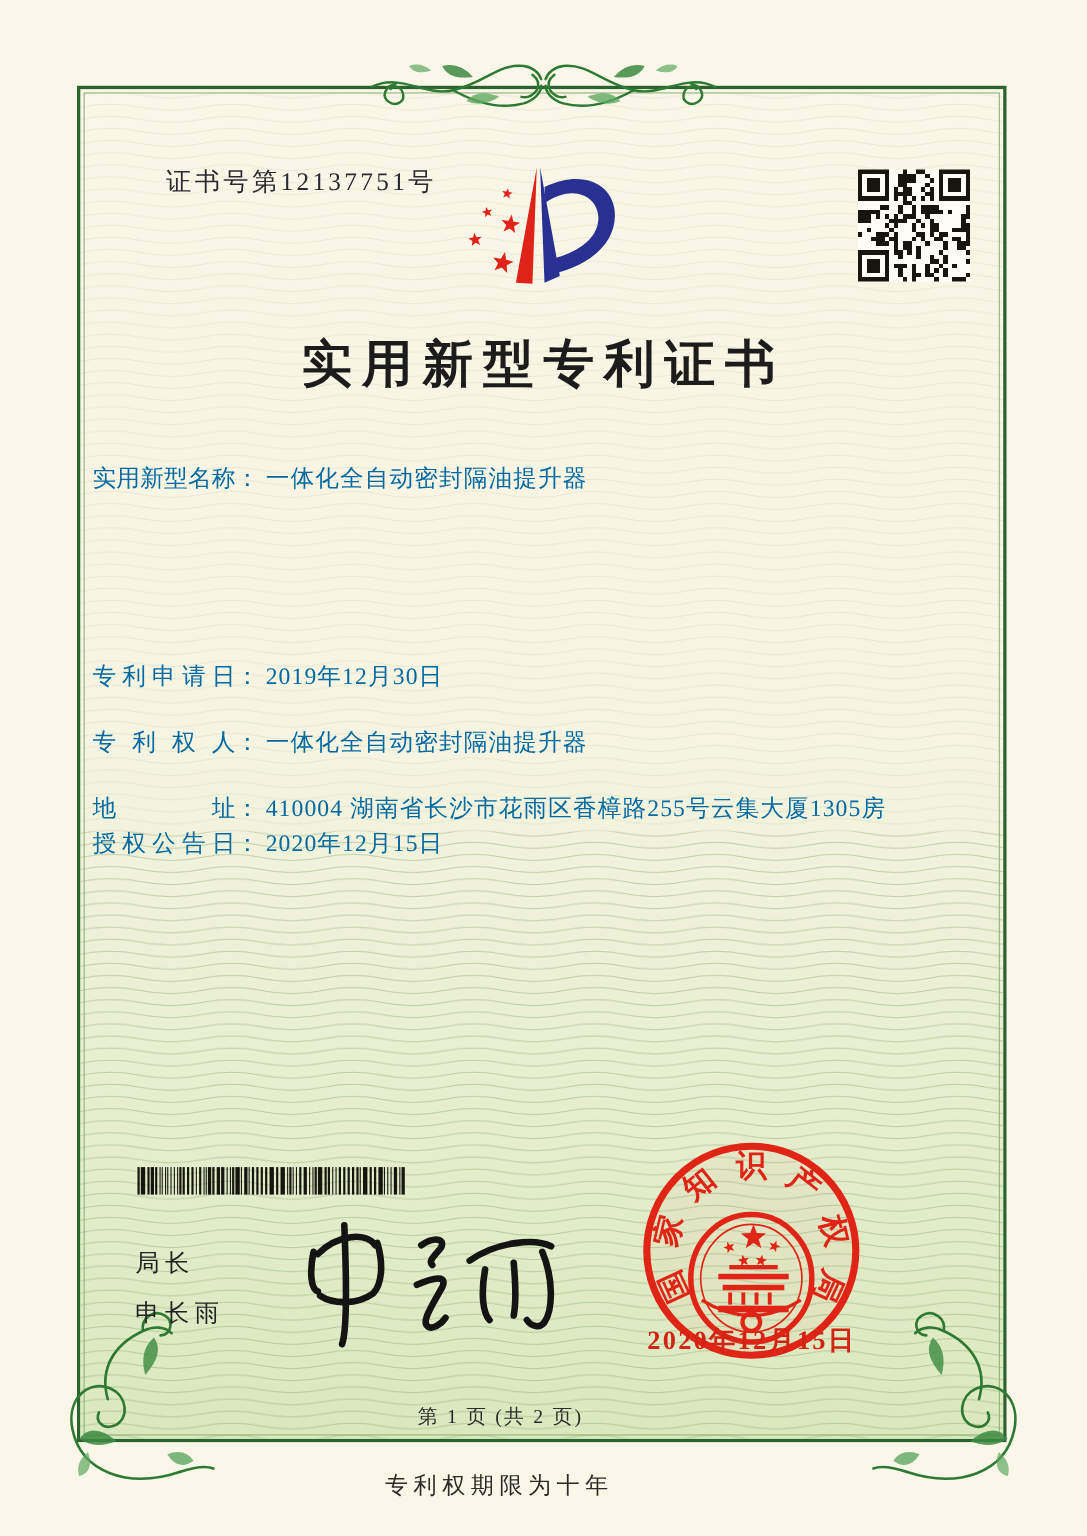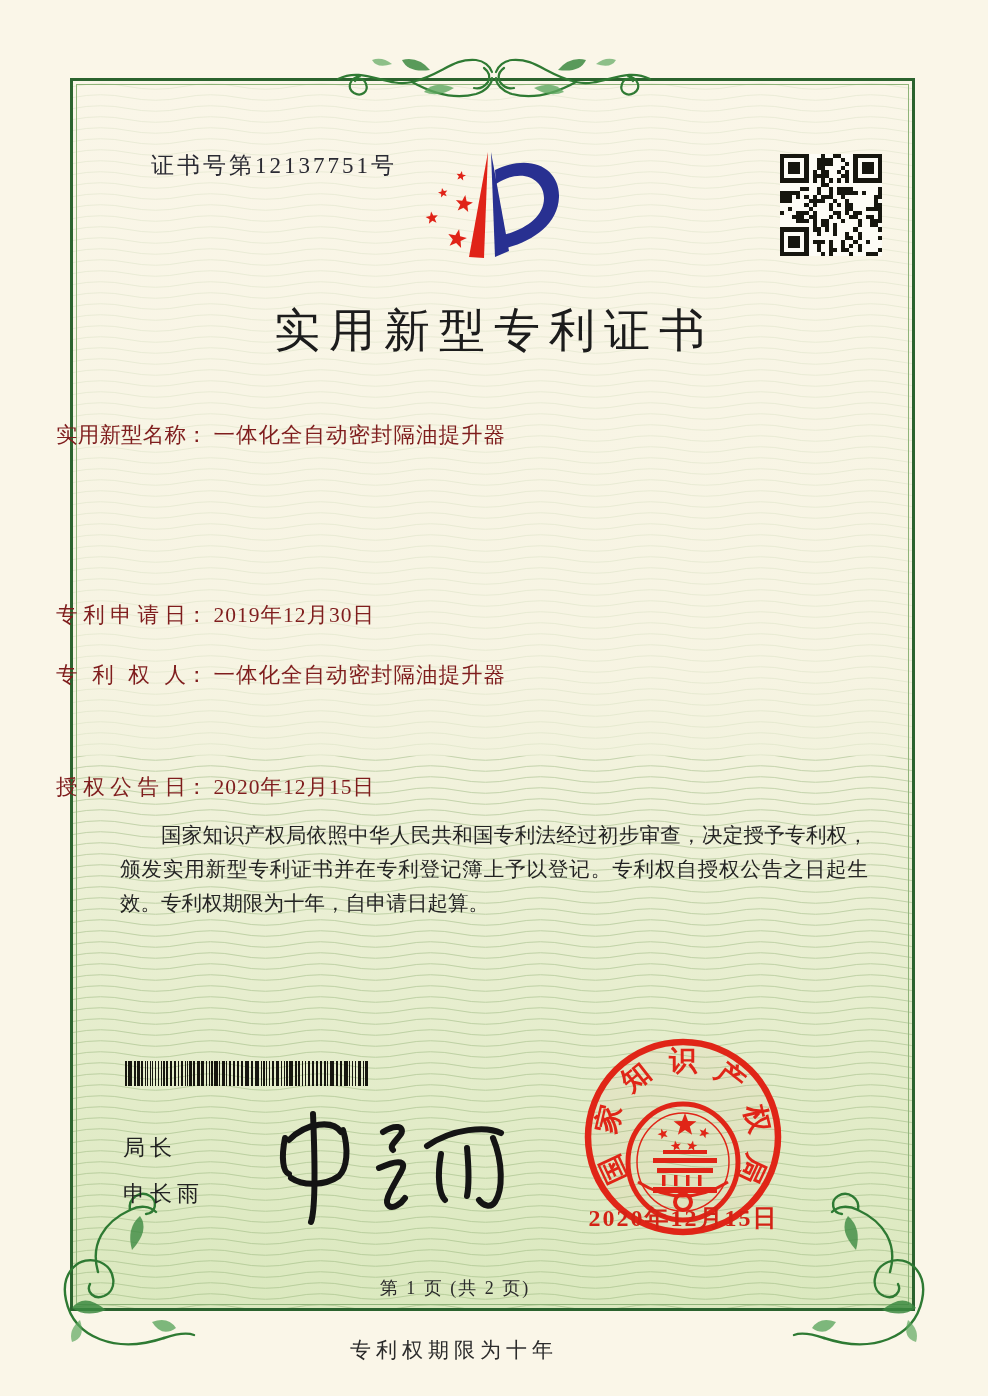--- a/index.html
+++ b/index.html
@@ -12,24 +12,24 @@
         border:3px solid #2b632e;box-sizing:border-box;}
   .bbox-inner{position:absolute;inset:3px;border:1px solid #8fb479;}
   .tint{position:absolute;inset:0;
         background:linear-gradient(180deg,rgba(236,238,212,0) 0%,rgba(236,238,210,.25) 48%,
                    rgba(219,233,191,.55) 70%,rgba(211,229,180,.8) 100%);}
   .waves{position:absolute;inset:0;width:100%;height:100%;}
 
   
   .abs{position:absolute;}
   .certno{left:103px;top:150px;font-size:23px;letter-spacing:3px;color:#2a2a33;margin-left:48px;}
-  .title{left:0;right:0;top:300px;text-align:center;font-size:46px;font-weight:400;
+  .title{left:0;right:0;top:300px;text-align:center;font-size:46px;font-weight:700;
          letter-spacing:9px;color:#1c1c1c;}
-  .frow{left:0;top:0;width:988px;padding-left:56px;box-sizing:border-box;
-        font-size:21.5px;color:#7f1d1d;}
+  .frow{left:0;top:0;width:988px;padding-left:84px;box-sizing:border-box;
+        font-size:21.5px;color:#0369a1;}
   .flabel{display:inline-block;width:130px;text-align:justify;text-align-last:justify;
           vertical-align:bottom;}
   .fvalue{margin-left:6px;letter-spacing:1px;}
   .grant2{position:absolute;left:563px;top:0;}
   .paras{left:120px;top:818px;width:748px;font-size:20.5px;line-height:34px;
          color:#232323;text-align:justify;}
   .paras p{margin:0;text-indent:2em;}
   .signer{left:123px;font-size:22px;letter-spacing:5px;color:#222;
           font-family:"Liberation Sans","DejaVu Sans",sans-serif;}
   .pagenum{left:300px;top:1276px;width:310px;text-align:center;font-size:18px;
@@ -408,26 +408,28 @@
 
   <div class="abs frow" style="top:420px">
     <span class="flabel">实用新型名称</span><span>：</span><span class="fvalue">一体化全自动密封隔油提升器</span>
   </div>
   <div class="abs frow" style="top:600px">
     <span class="flabel">专利申请日</span><span>：</span><span class="fvalue">2019年12月30日</span>
   </div>
   <div class="abs frow" style="top:660px">
     <span class="flabel">专利权人</span><span>：</span><span class="fvalue">一体化全自动密封隔油提升器</span>
   </div>
-  <div class="abs frow" style="top:772px">
+  <div class="abs frow" style="top:720px">
+    <span class="flabel">地址</span><span>：</span><span class="fvalue">410004 湖南省长沙市花雨区香樟路255号云集大厦1305房</span>
+  </div>
+  <div class="abs frow" style="top:752px">
     <span class="flabel">授权公告日</span><span>：</span><span class="fvalue">2020年12月15日</span>
   </div>
 
   <div class="abs paras">
-    <p>国家知识产权局依照中华人民共和国专利法经过初步审查，决定授予专利权，颁发实用新型专利证书并在专利登记簿上予以登记。专利权自授权公告之日起生效。专利权期限为十年，自申请日起算。</p>
   </div>
 
   <div class="abs barcode" id="barcode">
       <div style="width: 2px; margin-right: 1px;"></div>
       <div style="width: 4px; margin-right: 2px;"></div>
       <div style="width: 2px; margin-right: 1px;"></div>
       <div style="width: 3px; margin-right: 1px;"></div>
       <div style="width: 2px; margin-right: 2px;"></div>
       <div style="width: 1px; margin-right: 1px;"></div>
       <div style="width: 1px; margin-right: 2px;"></div>

